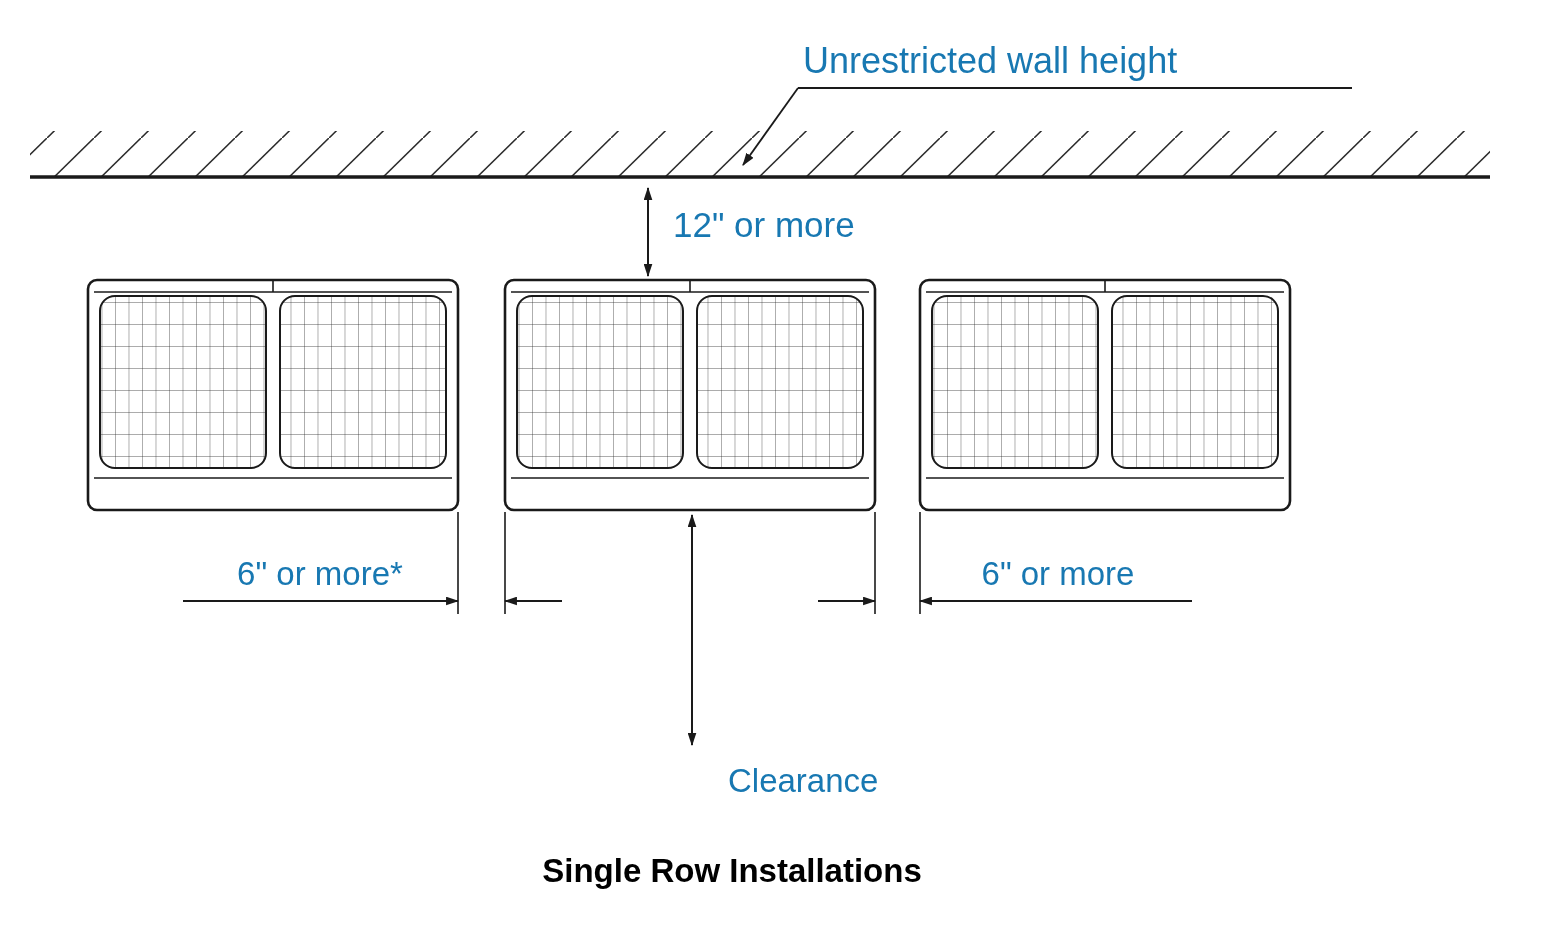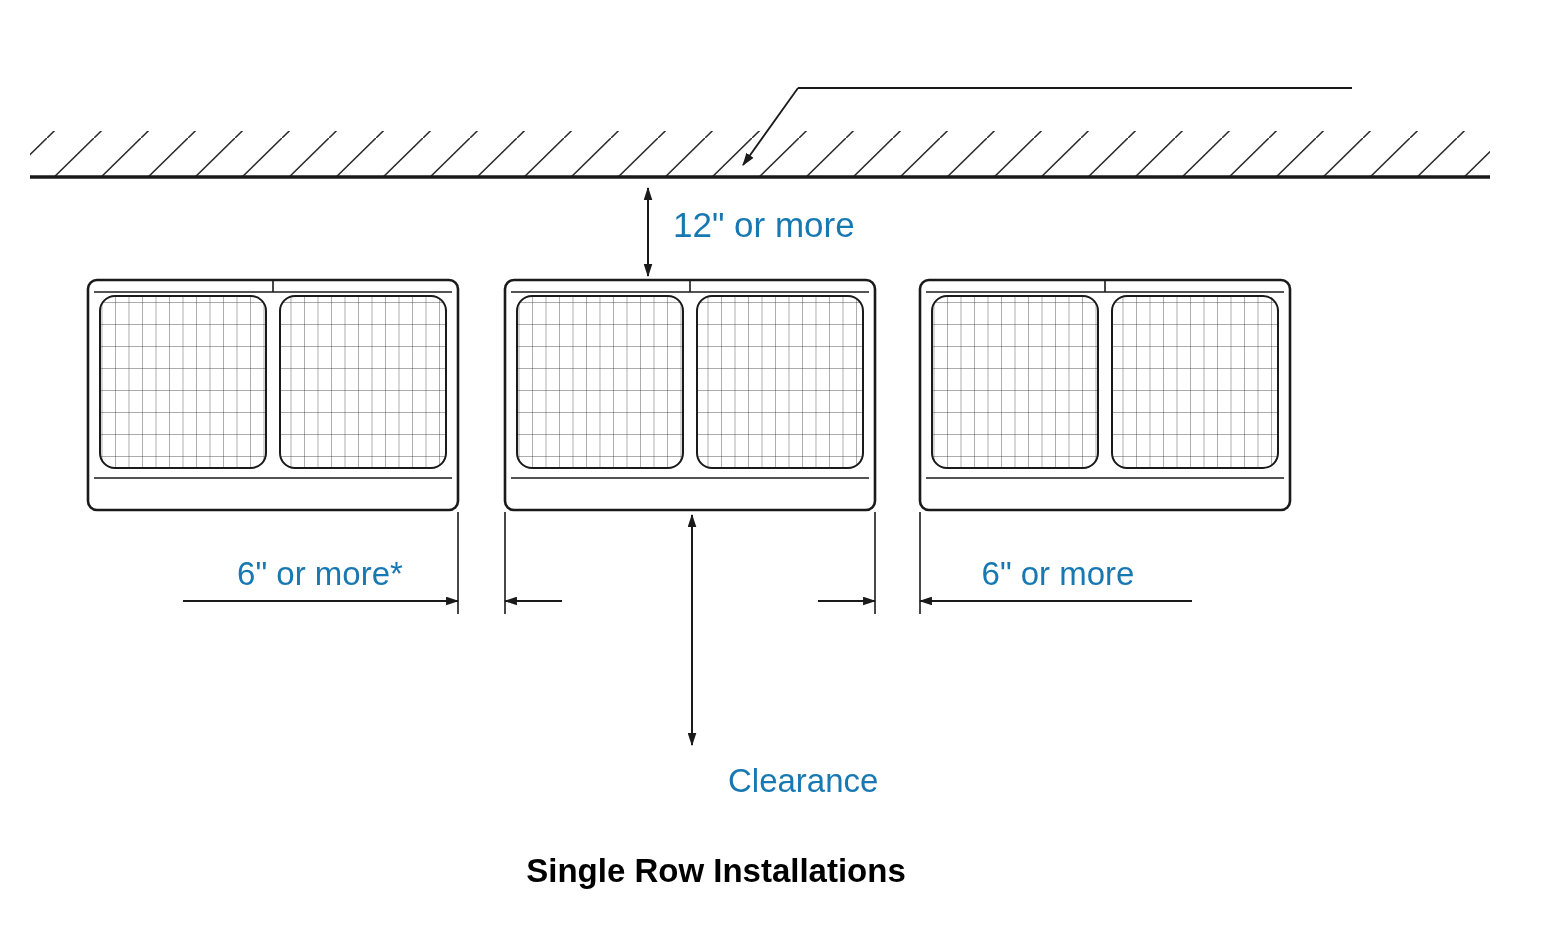--- a/index.html
+++ b/index.html
@@ -15,21 +15,21 @@
     position:absolute;
     color:#1878b2;
     white-space:pre;
   }
   .lbl-wall{left:803px;top:40px;font-size:36px;}
   .lbl-12{left:673px;top:205px;font-size:35px;}
   .lbl-gap-left{left:180px;top:555px;width:280px;text-align:center;font-size:33px;}
   .lbl-gap-right{left:923px;top:555px;width:270px;text-align:center;font-size:33px;}
   .lbl-elec{left:728px;top:646px;font-size:33px;line-height:54px;}
   .lbl-title{
-    position:absolute;left:416px;top:852px;width:600px;text-align:center;
+    position:absolute;left:432px;top:852px;width:600px;text-align:center;
     color:#000000;font-size:33px;font-weight:700;white-space:pre;
   }
 </style>
 </head>
 <body>
 
 <div id="stage">
 
   <svg id="diagram-svg" width="1543" height="936" viewBox="0 0 1543 936">
     <defs>
@@ -85,20 +85,21 @@
     </g>
 
     <g>
       <line x1="818" y1="601" x2="875" y2="601" stroke="#1a1a1a" stroke-width="1.8" marker-end="url(#arrow)"></line>
       <line x1="920" y1="601" x2="1192" y2="601" stroke="#1a1a1a" stroke-width="1.8" marker-start="url(#arrow)"></line>
     </g>
 
     <line x1="692" y1="515" x2="692" y2="745" stroke="#1a1a1a" stroke-width="2" marker-start="url(#arrow)" marker-end="url(#arrow)"></line>
   </svg>
 
+  <div class="ann lbl-wall">Unrestricted wall height</div>
 
   <div class="ann lbl-12">12" or more</div>
 
   <div class="ann lbl-gap-left">6" or more*</div>
 
   <div class="ann lbl-gap-right">6" or more</div>
 
   <div class="ann lbl-elec">
     <div>Clearance</div>
     

